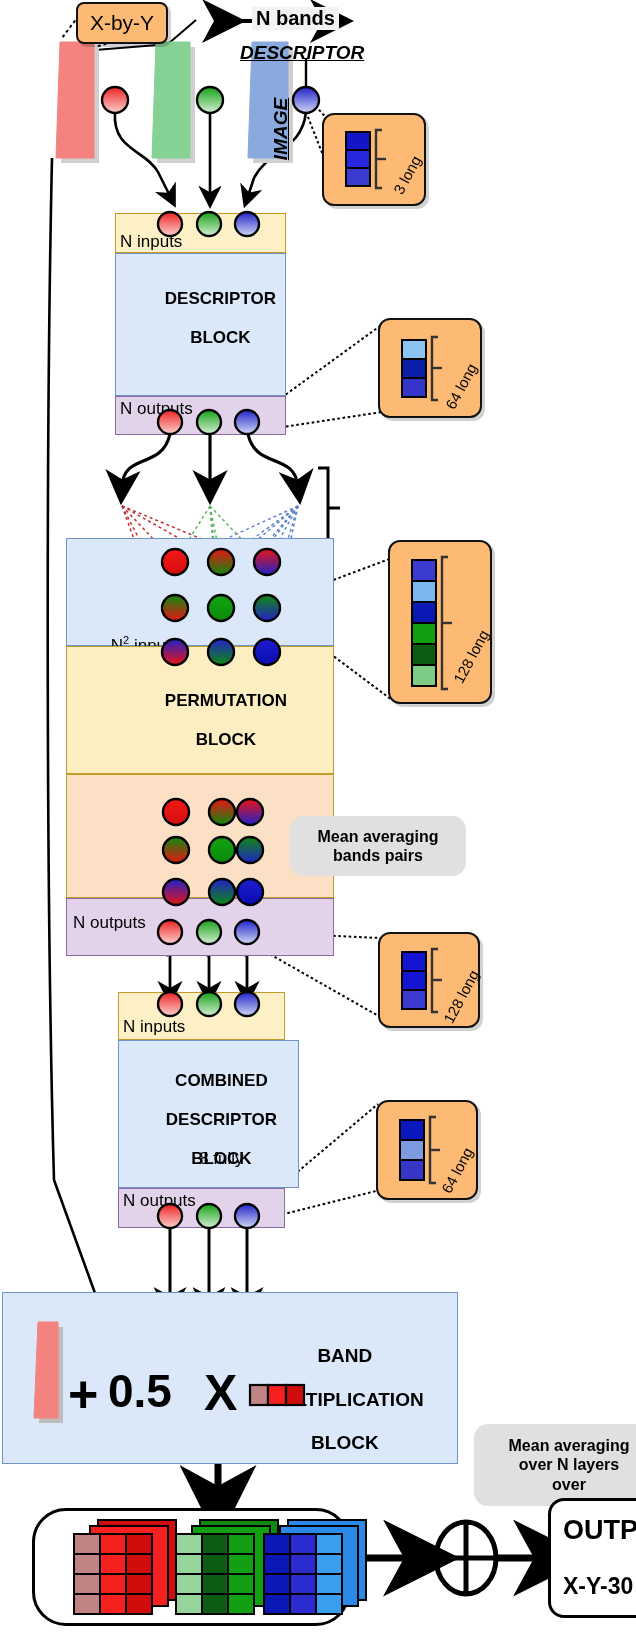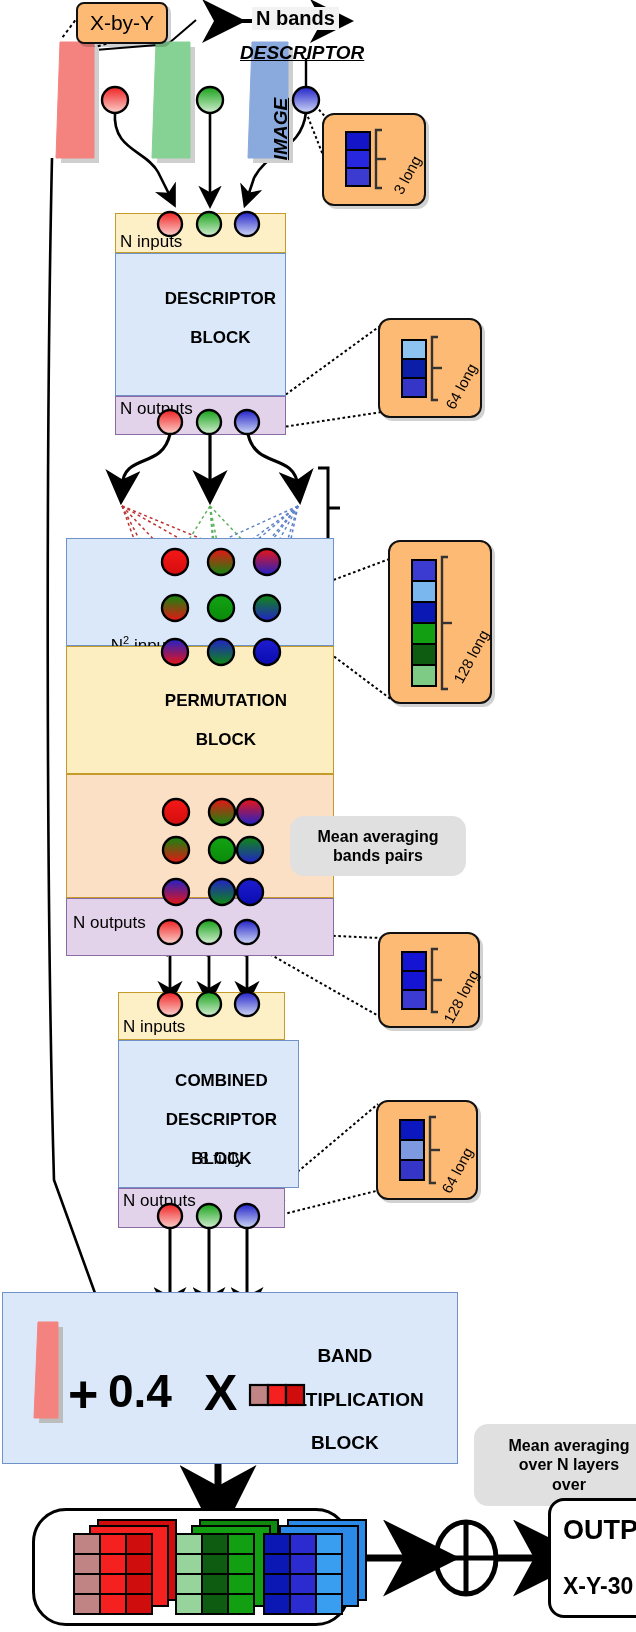--- a/index.html
+++ b/index.html
@@ -390,21 +390,21 @@
       <span>BLOCK</span>
     </div>
   </div>
 
   <svg width="636" height="1632">
     <path d="M38,1322 L58,1322 L58,1418 L34,1418 Z" fill="#bdbdbd" transform="translate(5,5)"></path>
     <path d="M38,1322 L58,1322 L58,1418 L34,1418 Z" fill="#f4837f" stroke="#f4837f"></path>
   </svg>
 
   <div class="lbl" style="left:68px;top:1368px;font-size:52px;font-weight:bold;line-height:1;">+</div>
-  <div class="lbl" style="left:108px;top:1368px;font-size:46px;font-weight:bold;line-height:1;">0.4</div>
+  <div class="lbl" style="left:108px;top:1368px;font-size:46px;font-weight:bold;line-height:1;">0.5</div>
   <div class="lbl" style="left:204px;top:1368px;font-size:50px;font-weight:bold;line-height:1;">X</div>
 
   <svg width="636" height="1632">
     <rect x="250" y="1385" width="18" height="20" fill="#c08484" stroke="#000" stroke-width="2.2"></rect>
     <rect x="268" y="1385" width="18" height="20" fill="#f52020" stroke="#000" stroke-width="2.2"></rect>
     <rect x="286" y="1385" width="18" height="20" fill="#cf0d0d" stroke="#000" stroke-width="2.2"></rect>
   </svg>
 
   <div class="pill" style="left:474px;top:1424px;width:190px;height:82px;font-size:16px;">
     <div>

